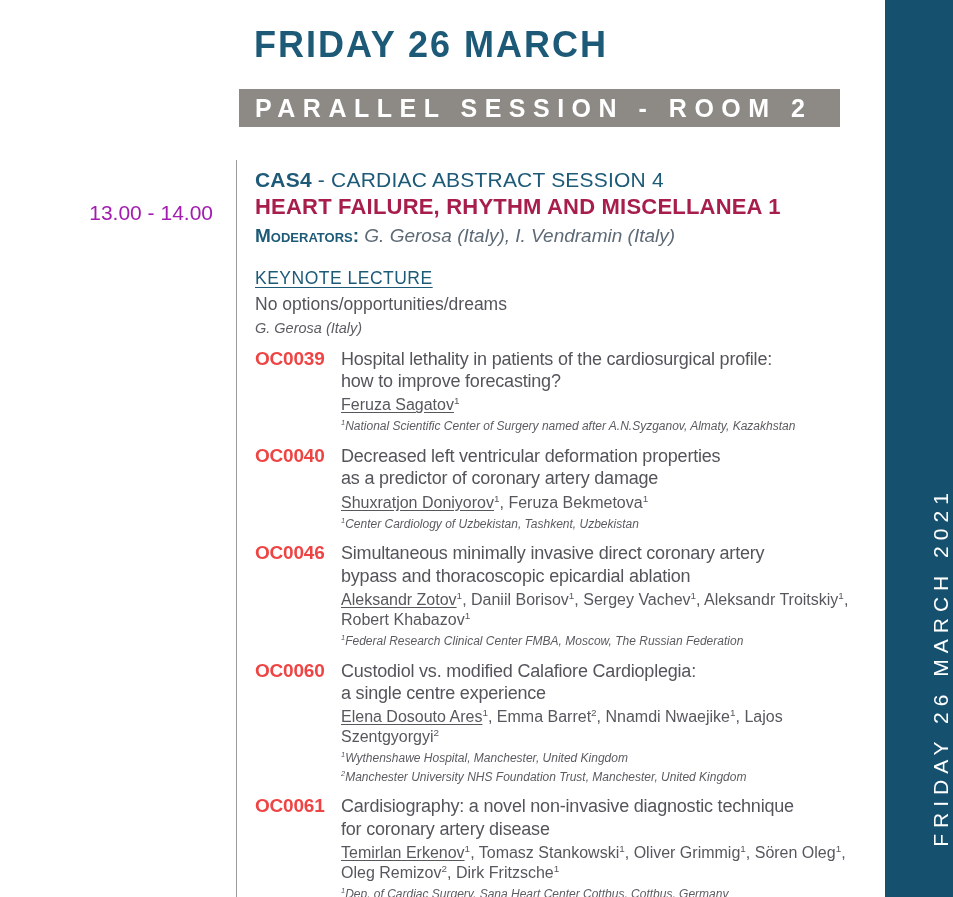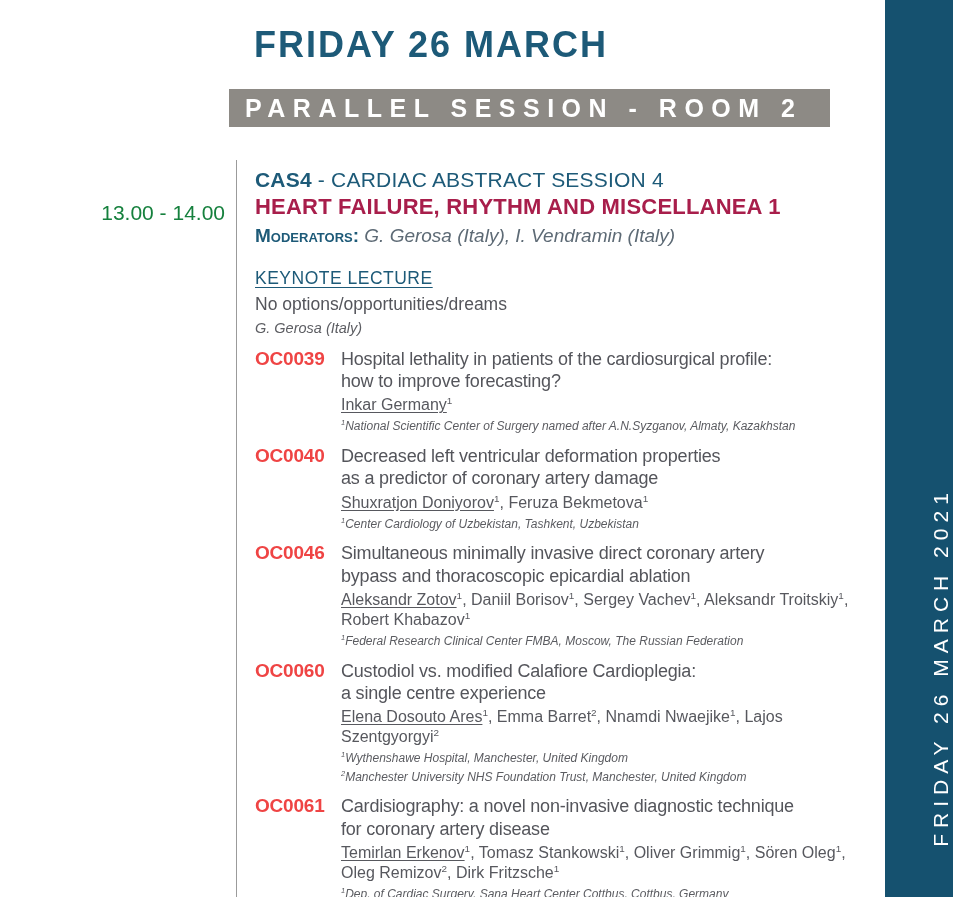--- a/index.html
+++ b/index.html
@@ -15,28 +15,28 @@
     position:absolute; top:667px; left:50%;
     transform:translate(-50%,-50%) rotate(-90deg);
     white-space:nowrap; color:#ffffff; font-size:21px; letter-spacing:6px; font-weight:400;
   }
   
   .page-title {
     position:absolute; left:210px; top:24px;
     color:#1d5a78; font-size:36px; font-weight:bold; letter-spacing:2px; white-space:nowrap;
   }
   .banner {
-    position:absolute; left:185px; top:89px; width:601px; height:38px; box-sizing:border-box;
+    position:absolute; left:195px; top:89px; width:601px; height:38px; box-sizing:border-box;
     background:#8d8a85; color:#ffffff; font-size:25px; font-weight:bold; letter-spacing:7.5px;
     line-height:38px; padding-left:16px; white-space:nowrap;
   }
   
   .session-time {
-    position:absolute; left:36px; top:201px; width:145px; text-align:right;
-    color:#15803d; font-size:21px; white-space:nowrap;
+    position:absolute; left:24px; top:201px; width:145px; text-align:right;
+    color:#a21caf; font-size:21px; white-space:nowrap;
   }
   .divider {
     position:absolute; left:192px; top:160px; width:1px; height:737px; background:#9b9b9b;
   }
   
   .content { position:absolute; left:211px; top:167px; width:628px; }
   .code-line { font-size:21px; color:#1d5a78; line-height:1.2; letter-spacing:0.2px; }
   .code-line .code { font-weight:bold; }
   .session-subtitle {
     color:#a81e4b; font-size:22px; font-weight:bold; letter-spacing:0.2px;
@@ -95,21 +95,21 @@
       <span class="keynote-heading">KEYNOTE LECTURE</span>
       <div class="keynote-title">No options/opportunities/dreams</div>
       <div class="keynote-speaker">G. Gerosa (Italy)</div>
     </div>
 
     <div class="abstract-list">
         <div class="abstract">
           <div class="a-code">OC0039</div>
           <div class="a-body">
             <div class="a-title">Hospital lethality in patients of the cardiosurgical profile:<br>how to improve forecasting?</div>
-            <div class="a-authors"><span class="author link">Inkar Germany</span><sup>1</sup></div>
+            <div class="a-authors"><span class="author link">Feruza Sagatov</span><sup>1</sup></div>
             <div class="a-affils">
               <div class="a-affil"><sup>1</sup>National Scientific Center of Surgery named after A.N.Syzganov, Almaty, Kazakhstan</div>
             </div>
           </div>
         </div>
         <div class="abstract">
           <div class="a-code">OC0040</div>
           <div class="a-body">
             <div class="a-title">Decreased left ventricular deformation properties<br>as a predictor of coronary artery damage</div>
             <div class="a-authors"><span class="author link">Shuxratjon Doniyorov</span><sup>1</sup>, <span class="author">Feruza Bekmetova</span><sup>1</sup></div>

